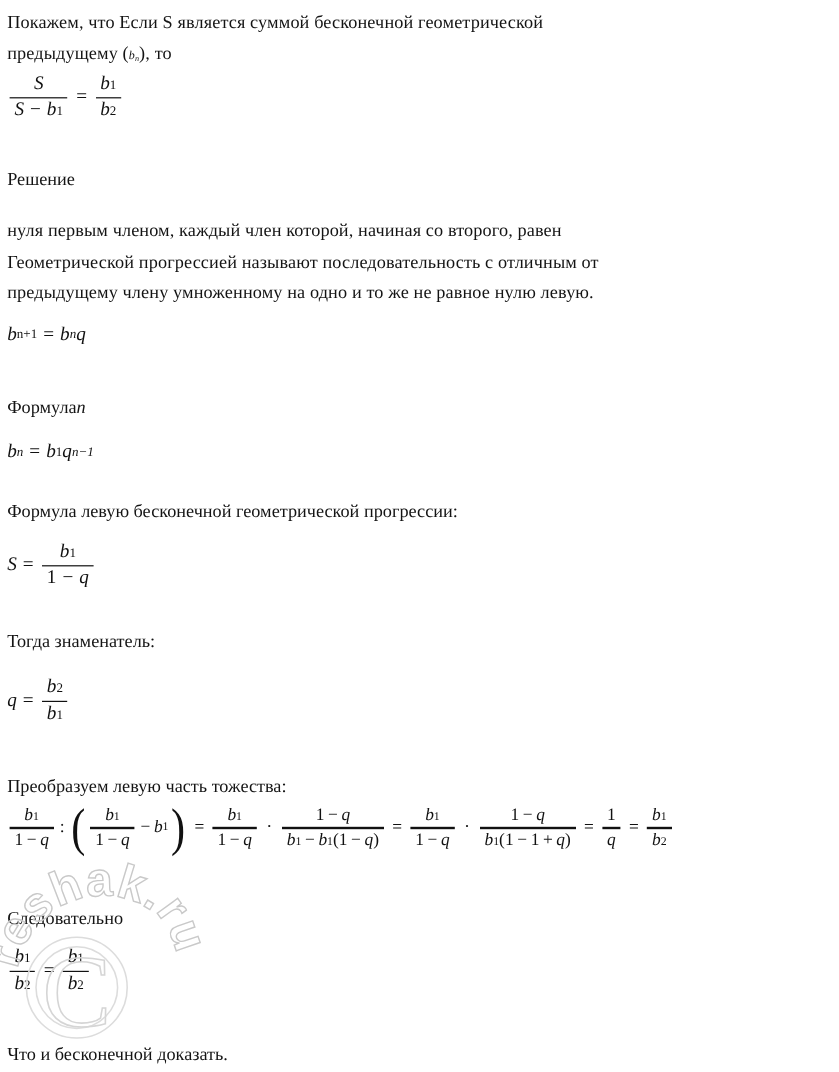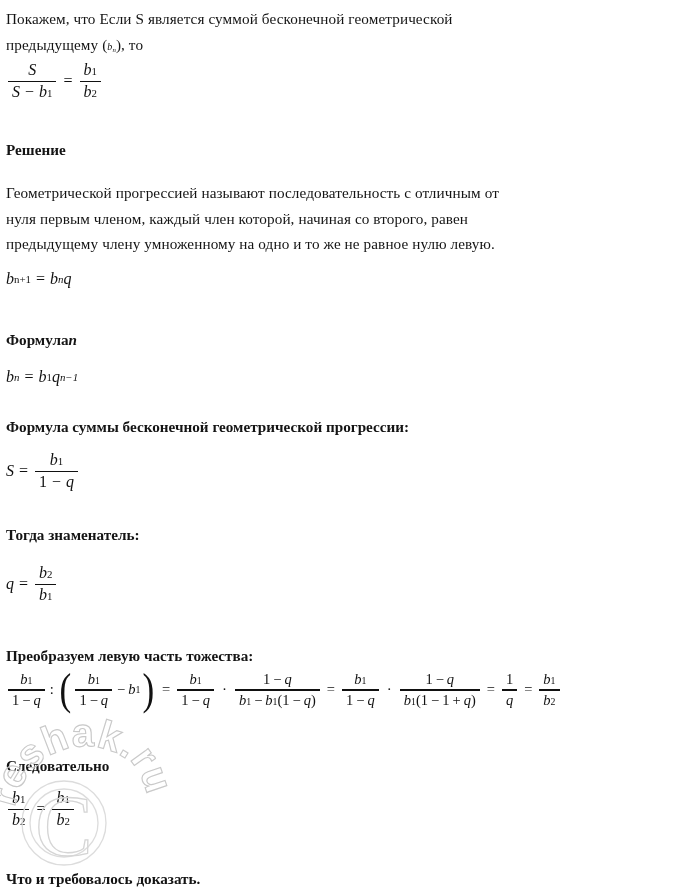--- a/index.html
+++ b/index.html
@@ -32,21 +32,20 @@
     line-height: 25.5px;
     color: #141414;
     margin: 0;
     letter-spacing: 0.1px;
   }
   .heading {
     font-size: 15.2px;
     line-height: 22px;
     color: #141414;
     margin: 0;
-    font-weight: bold;
   }
   .blk { position: relative; }
 
   
   .math {
     font-family: "Liberation Serif", "DejaVu Serif", serif;
     font-style: italic;
     font-size: 16px;
     color: #111111;
     display: flex;
@@ -180,22 +179,22 @@
       <span class="den">
           <span class="mi">b</span>
           <sub class="n">2</sub>
         </span>
     </span>
   </div>
 
   <div class="row heading" style="top:139px;">Решение</div>
 
   <div class="row blk" style="top:180px; width:688px;">
+    <div class="para">нуля первым членом, каждый член которой, начиная со второго, равен</div>
     <div class="para">Геометрической прогрессией называют последовательность с отличным от</div>
-    <div class="para">нуля первым членом, каждый член которой, начиная со второго, равен</div>
     <div class="para">предыдущему члену умноженному на одно и то же не равное нулю левую.</div>
   </div>
 
   <div class="row math" style="top:270px;">
     <span class="mi">b</span>
       <sub class="n">n+1</sub>
     <span class="op">=</span>
     <span class="mi">b</span>
       <sub>n</sub>
       <span class="mi">q</span>
@@ -209,21 +208,21 @@
   <div class="row math" style="top:368px;">
     <span class="mi">b</span>
       <sub>n</sub>
     <span class="op">=</span>
     <span class="mi">b</span>
       <sub class="n">1</sub>
       <span class="mi">q</span>
       <sup>n−1</sup>
   </div>
 
-  <div class="row heading" style="top:416px;">Формула суммы бесконечной геометрической прогрессии:</div>
+  <div class="row heading" style="top:416px;">Формула левую бесконечной геометрической прогрессии:</div>
 
   <div class="row math" style="top:452px;">
     <span class="mi">S</span>
     <span class="op">=</span>
     <span class="frac">
       <span class="num">
           <span class="mi">b</span>
           <sub class="n">1</sub>
         </span>
       <span class="bar"></span>
@@ -416,21 +415,21 @@
           <sub class="n">1</sub>
         </span>
       <span class="bar"></span>
       <span class="den">
           <span class="mi">b</span>
           <sub class="n">2</sub>
         </span>
     </span>
   </div>
 
-  <div class="row heading" style="top:868px;">Что и требовалось доказать.</div>
+  <div class="row heading" style="top:868px;">Что и бесконечной доказать.</div>
 
   <div class="watermark">
     <svg width="190" height="150" viewBox="0 0 190 150" xmlns="http://www.w3.org/2000/svg">
       <defs>
         <path id="wmArc" d="M 8,78 A 72,72 0 0 1 128,30 A 72,72 0 0 1 118,126" fill="none"></path>
       </defs>
       <circle cx="58" cy="88" r="42" class="wm-ring"></circle>
       <circle cx="58" cy="88" r="34" class="wm-ring"></circle>
       <text x="58" y="120" text-anchor="middle" class="wm-c">C</text>
       <text class="wm-text">

